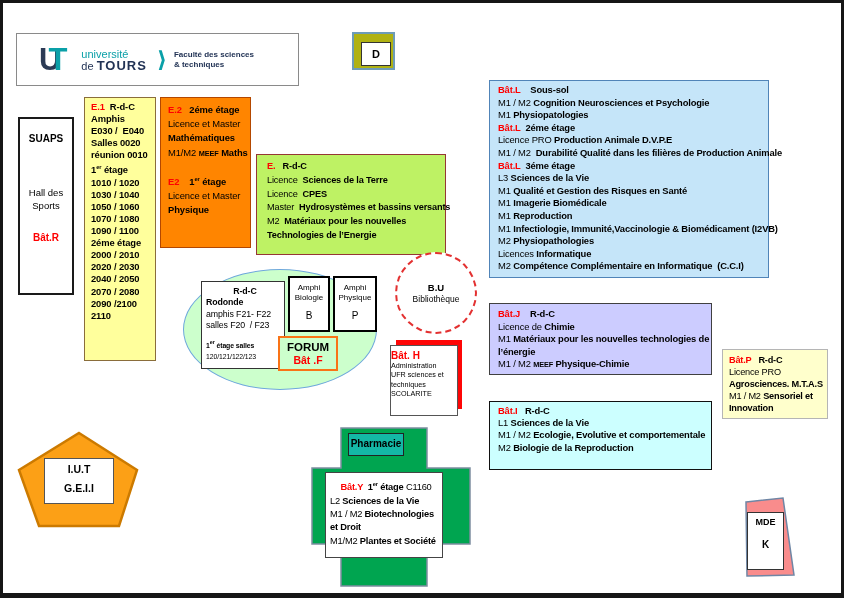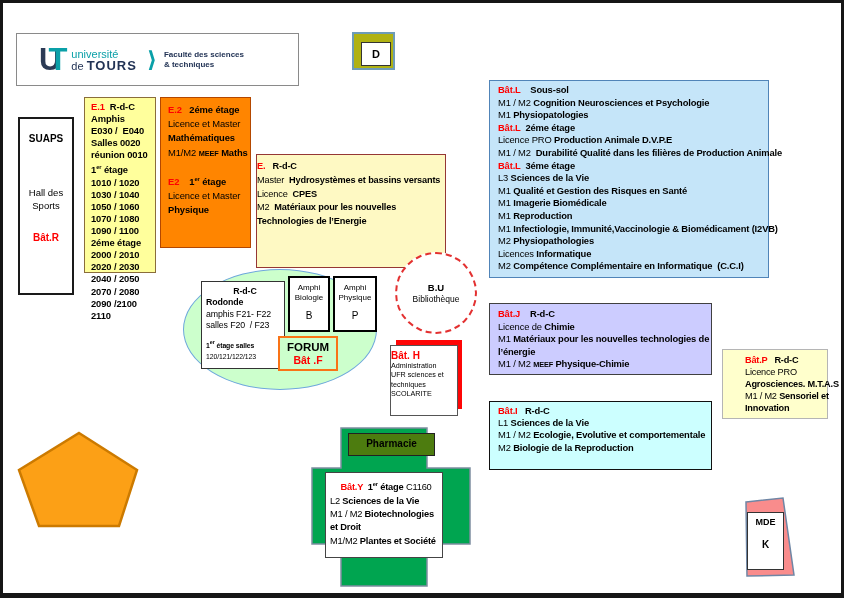--- a/index.html
+++ b/index.html
@@ -16,52 +16,52 @@
   .red{color:#fe0000;font-weight:bold;}
   .small{font-size:78%;}
   .sup{font-size:62%;vertical-align:super;}
   .blank{height:11px;line-height:11px;font-size:6px;}
 
   
   .logo-box{left:13px;top:30px;width:283px;height:53px;border:1px solid #8a8a8a;background:#fff;display:flex;align-items:center;padding-left:22px;}
   .logo-mark{display:flex;align-items:center;}
   .lu{font-weight:bold;font-size:31px;color:#2b3a55;}
   .lt{font-weight:bold;font-size:31px;color:#0aa0a8;margin-left:-13px;}
-  .logo-text{margin-left:4px;line-height:12px;}
+  .logo-text{margin-left:14px;line-height:12px;}
   .lt1{color:#0aa0a8;font-size:11px;}
   .lt2{color:#223355;font-size:11px;}
   .tours{font-weight:bold;font-size:13px;letter-spacing:1px;}
   .logo-sep{color:#0aa0a8;font-size:22px;margin:0 7px 0 10px;font-weight:bold;}
   .logo-fac{color:#223355;font-weight:bold;font-size:8px;line-height:9.5px;}
 
   
   .dbox{left:349px;top:29px;width:43px;height:38px;background:#b0b213;border:2px solid #6d9cb8;}
   .dbox-inner{position:absolute;left:7px;top:8px;width:28px;height:22px;background:#fff;border:1px solid #333;
     text-align:center;font-weight:bold;font-size:11px;line-height:22px;}
 
   
   .suaps{left:15px;top:114px;width:56px;height:178px;background:#fff;border:2px solid #1a1a1a;text-align:center;font-size:9.5px;}
   .suaps-title{font-weight:bold;margin-top:14px;font-size:10px;}
   .suaps-hall{margin-top:42px;line-height:13px;}
   .suaps-bat{margin-top:20px;color:#fe0000;font-weight:bold;font-size:10px;}
 
   
-  .e1{left:81px;top:94px;width:72px;height:176px;background:#ffff9c;border:1.5px solid #8a6d3b;padding:3px 16px 0 6px;}
+  .e1{left:81px;top:94px;width:72px;height:264px;background:#ffff9c;border:1.5px solid #8a6d3b;padding:3px 16px 0 6px;}
   .e1 .ln{font-size:9.4px;line-height:12.1px;}
   .e2{left:157px;top:94px;width:91px;height:151px;background:#ff8500;border:1.5px solid #b34700;padding:5px 12px 0 7px;}
   .e2 .ln{font-size:9.4px;line-height:14.2px;}
-  .eblk{left:253px;top:151px;width:190px;height:114px;background:#fef9c3;border:1.5px solid #953735;padding:5px 0 0 0;}
+  .eblk{left:253px;top:151px;width:190px;height:101px;background:#bef264;border:1.5px solid #953735;padding:5px 0 0 10px;}
   .eblk .ln{font-size:9.2px;line-height:13.8px;letter-spacing:-0.15px;}
   .batl{left:486px;top:77px;width:280px;height:198px;background:#c5e5f9;border:1.5px solid #5084b8;padding:3px 12px 0 8px;}
   .batl .ln{font-size:9.4px;line-height:12.6px;letter-spacing:-0.15px;}
   .batj{left:486px;top:300px;width:223px;height:72px;background:#ccccff;border:1px solid #404040;padding:4px 0 0 8px;}
   .batj .ln{font-size:9.4px;line-height:12.6px;letter-spacing:-0.15px;}
   .bati{left:486px;top:398px;width:223px;height:69px;background:#ccffff;border:1.5px solid #111;padding:3px 0 0 8px;}
   .bati .ln{font-size:9.4px;line-height:12.2px;letter-spacing:-0.15px;}
-  .batp{left:719px;top:346px;width:106px;height:70px;background:#ffffcc;border:1px solid #b5b5b5;padding:4px 0 0 22px;}
+  .batp{left:719px;top:346px;width:106px;height:70px;background:#ffffcc;border:1px solid #b5b5b5;padding:4px 0 0 6px;}
   .batp .ln{font-size:9.2px;line-height:12px;letter-spacing:-0.2px;}
 
   
   .ellipse{left:180px;top:266px;width:194px;height:121px;background:#ccffcc;border:1.5px solid #6fa8dc;border-radius:50%;}
   .rodonde{left:198px;top:278px;width:84px;height:88px;background:#fff;border:1px solid #333;padding:4px 0 0 4px;}
   .rodonde .ln{font-size:8.8px;line-height:11.3px;}
   .rodonde .ln:first-child{text-align:center;}
   .rodonde .blank{height:6px;line-height:6px;}
   .amphi{background:#fff;border:2px solid #000000;text-align:center;font-size:8px;line-height:9.5px;padding-top:5px;}
   .amphi-bio{left:285px;top:273px;width:42px;height:56px;}
@@ -78,21 +78,21 @@
   .bu-sub{font-size:8.5px;margin-top:1px;}
 
   
   .bath-wrap{left:387px;top:337px;width:73px;height:75px;}
   .bath-red{position:absolute;left:6px;top:0;width:66px;height:69px;background:#fe0606;}
   .bath-white{position:absolute;left:0;top:5px;width:66px;height:69px;background:#fff;border:1px solid #555;}
   .bath-title{color:#fe0000;font-weight:bold;font-size:10px;margin-top:4px;}
   .bath-white .bl{font-size:7.2px;line-height:9.3px;}
 
   
-  .pharm-box{left:345px;top:430px;width:87px;height:23px;background:#4d7c0f;border:1.5px solid #222;text-align:center;
+  .pharm-box{left:345px;top:430px;width:56px;height:23px;background:#14b8a6;border:1.5px solid #222;text-align:center;
     font-weight:bold;font-size:10px;line-height:20px;z-index:4;}
   .baty-box{left:322px;top:469px;width:118px;height:86px;background:#fff;border:1px solid #444;padding:5px 0 0 4px;z-index:4;}
   .baty-box .ln{font-size:9.3px;line-height:13.4px;letter-spacing:-0.2px;}
   .baty-box .ln:first-child{text-align:center;}
   .svg-abs{position:absolute;z-index:2;}
 
   
   .iut-box{left:41px;top:455px;width:70px;height:46px;background:#fff;border:1.5px solid #555;text-align:center;z-index:3;}
   .iut-box div{font-weight:bold;font-size:10.5px;}
   .iut-l1{margin-top:4px;}
@@ -164,22 +164,23 @@
       <div class="ln"><span class="bold">Mathématiques</span></div>
       <div class="ln"><span>M1/M2 </span><span class="bold small">MEEF</span><span class="bold"> Maths</span></div>
       <div class="ln blank">&nbsp;</div>
       <div class="ln"><span class="bold red">E2</span><span class="bold">    1</span><span class="bold sup">er</span><span class="bold"> étage</span></div>
       <div class="ln"><span>Licence et Master</span></div>
       <div class="ln"><span class="bold">Physique</span></div>
     </div>
 
   <div class="abs eblk">
       <div class="ln"><span class="bold red">E.</span><span class="bold">   R-d-C</span></div>
+      <div class="ln"><span>Licence  </span><span class="bold">Sciences de la Terre</span></div>
+      <div class="ln"><span>Licence  </span><span class="bold">CPES</span></div>
       <div class="ln"><span>Master  </span><span class="bold">Hydrosystèmes et bassins versants</span></div>
-      <div class="ln"><span>Licence  </span><span class="bold">CPES</span></div>
       <div class="ln"><span>M2  </span><span class="bold">Matériaux pour les nouvelles</span></div>
       <div class="ln"><span class="bold">Technologies de l’Energie</span></div>
     </div>
 
   <div class="abs batl">
       <div class="ln"><span class="bold red">Bât.L</span><span class="bold">    Sous-sol</span></div>
       <div class="ln"><span>M1 / M2 </span><span class="bold">Cognition Neurosciences et Psychologie</span></div>
       <div class="ln"><span>M1 </span><span class="bold">Physiopatologies</span></div>
       <div class="ln"><span class="bold red">Bât.L</span><span class="bold">  2éme étage</span></div>
       <div class="ln"><span>Licence PRO </span><span class="bold">Production Animale D.V.P.E</span></div>
@@ -270,20 +271,24 @@
       <div class="ln"><span class="bold red">Bât.Y</span><span class="bold">  1</span><span class="bold sup">er</span><span class="bold"> étage </span><span>C1160</span></div>
       <div class="ln"><span>L2 </span><span class="bold">Sciences de la Vie</span></div>
       <div class="ln"><span>M1 / M2 </span><span class="bold">Biotechnologies</span></div>
       <div class="ln"><span class="bold">et Droit</span></div>
       <div class="ln"><span>M1/M2 </span><span class="bold">Plantes et Société</span></div>
     </div>
 
   <svg class="svg-abs" style="left:13px;top:427px;" width="124" height="100">
     <polygon points="63,3 121,40 103,96 23,96 3,40" fill="#fca016" stroke="#cc7a00" stroke-width="2.5"></polygon>
   </svg>
+  <div class="abs iut-box">
+    <div class="iut-l1">I.U.T</div>
+    <div class="iut-l2">G.E.I.I</div>
+  </div>
 
   <svg class="svg-abs" style="left:735px;top:493px;" width="58" height="82">
     <polygon points="8,6 45,2 56,79 9,80" fill="#f98c8c" stroke="#6f86a5" stroke-width="1.5"></polygon>
   </svg>
   <div class="abs mde-box">
     <div class="mde-l1">MDE</div>
     <div class="mde-l2">K</div>
   </div>
 
 </div>

